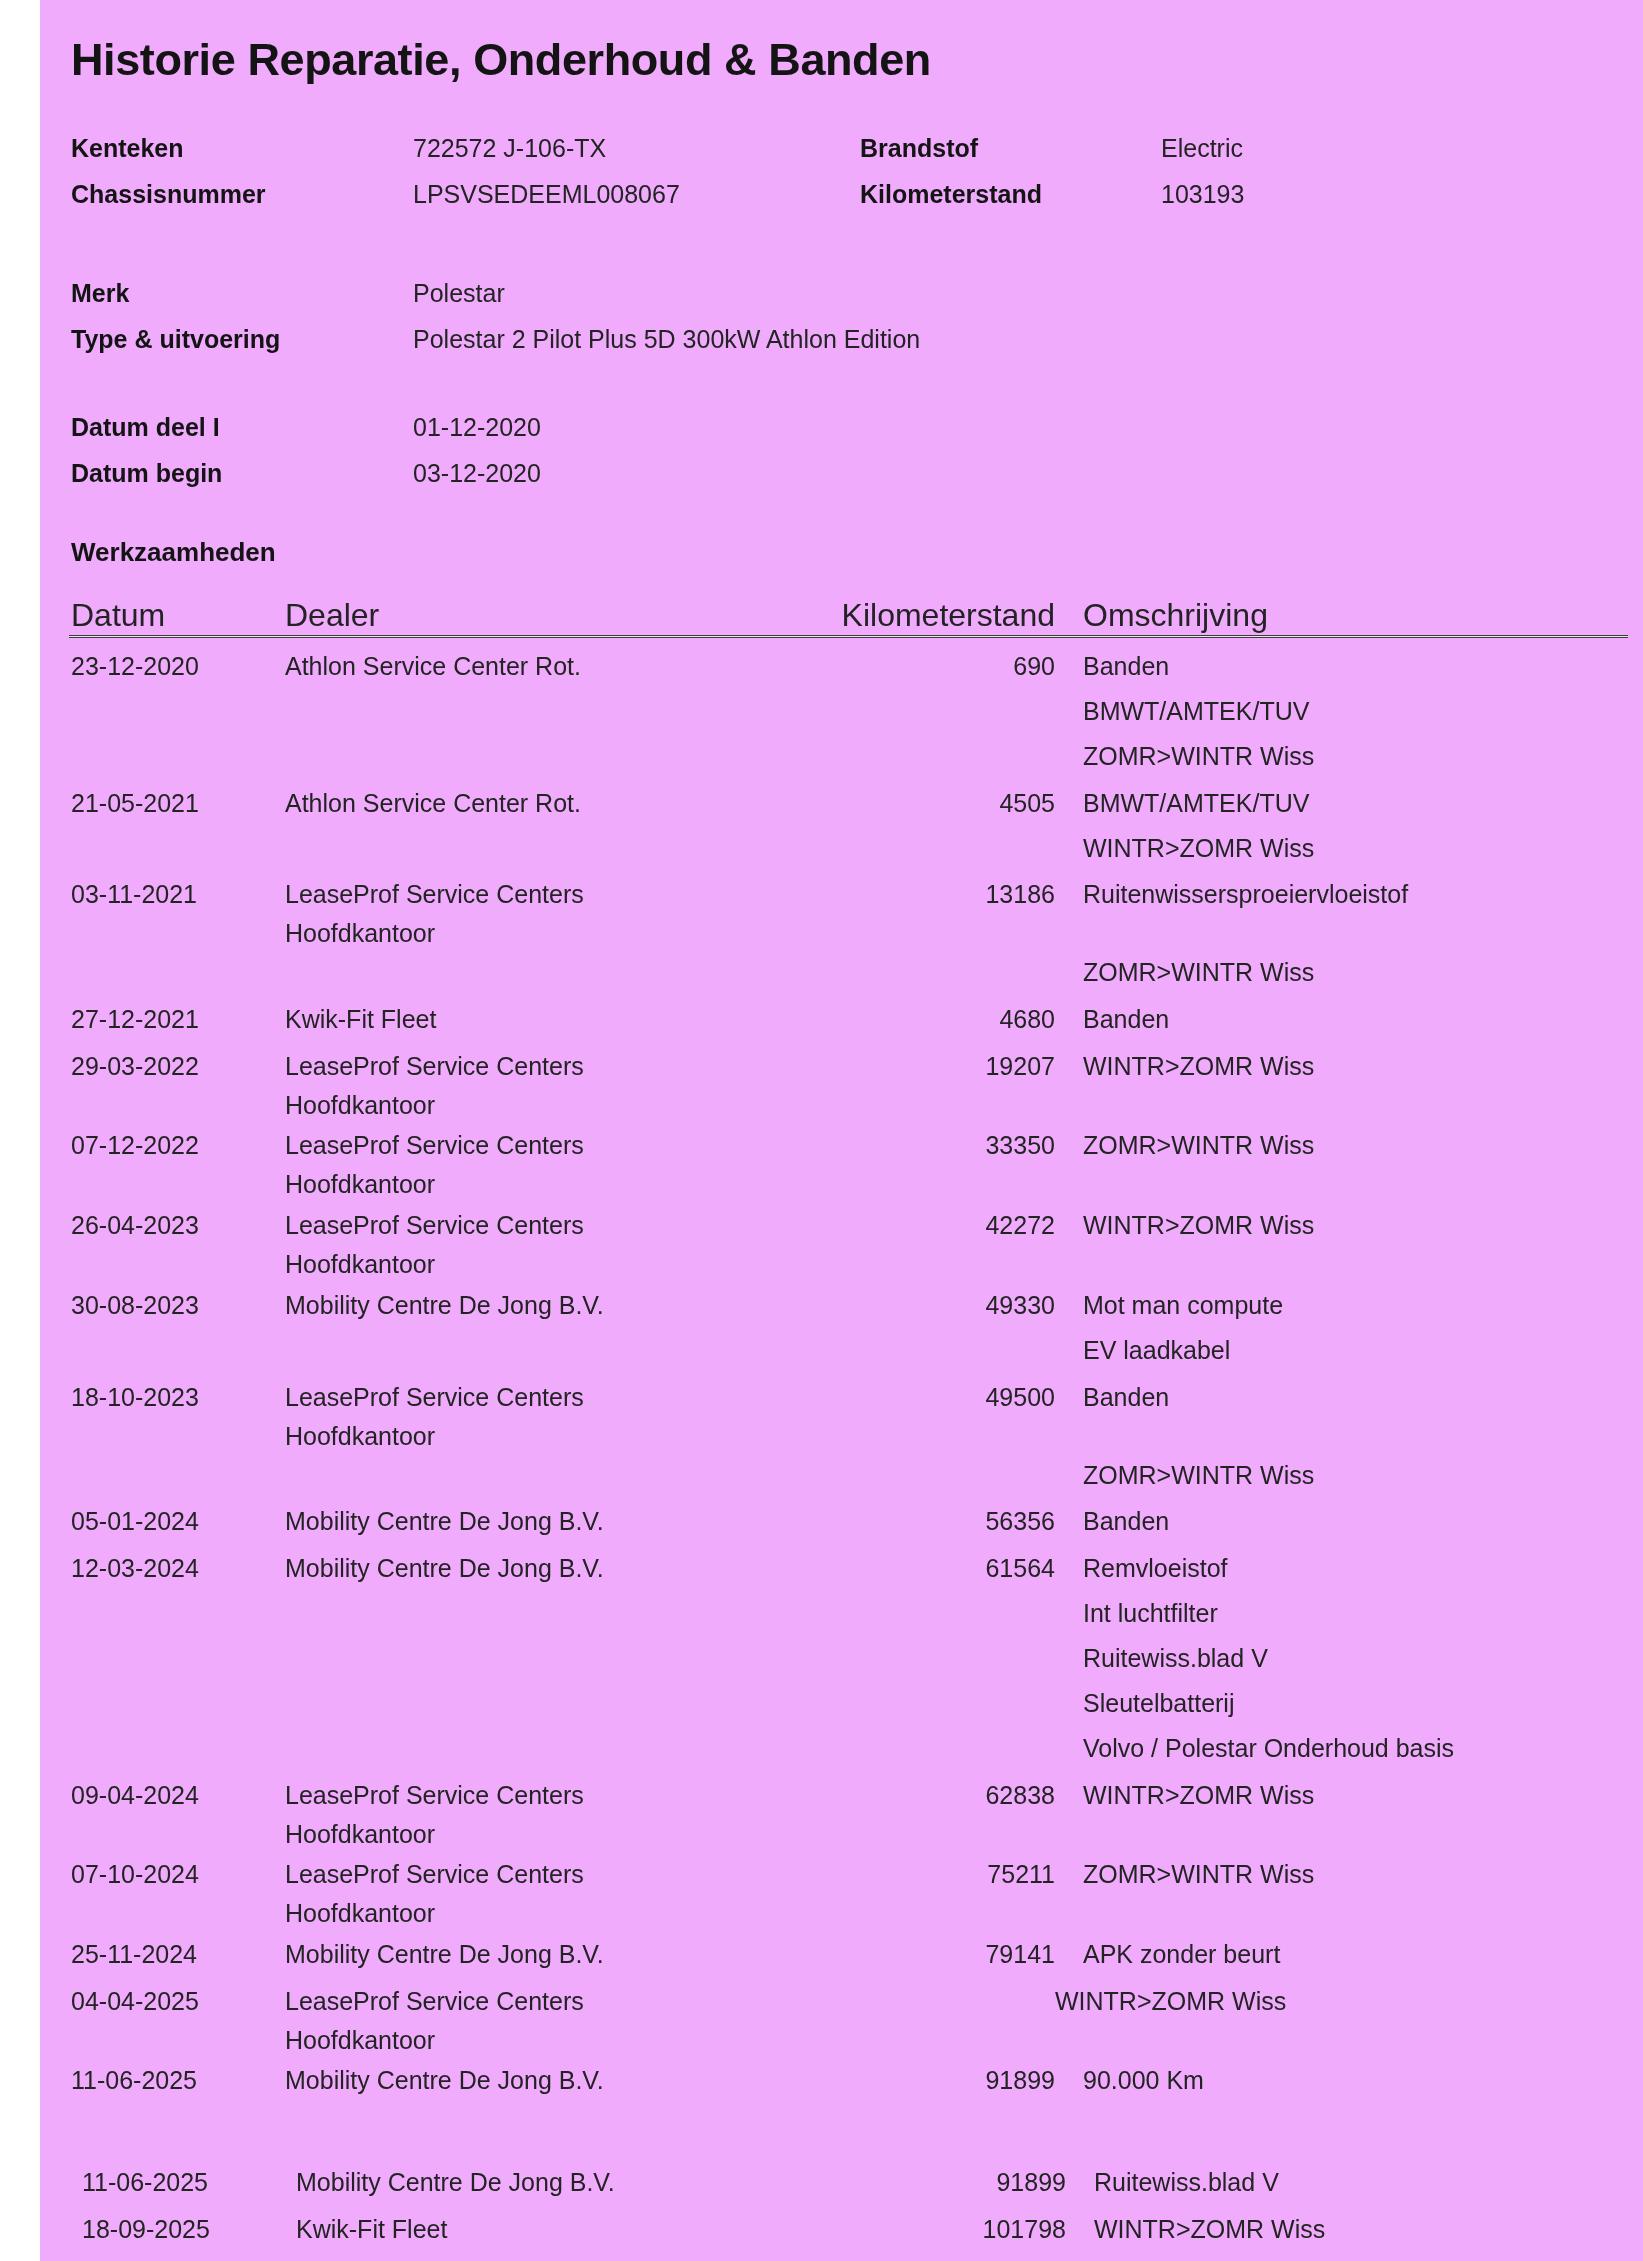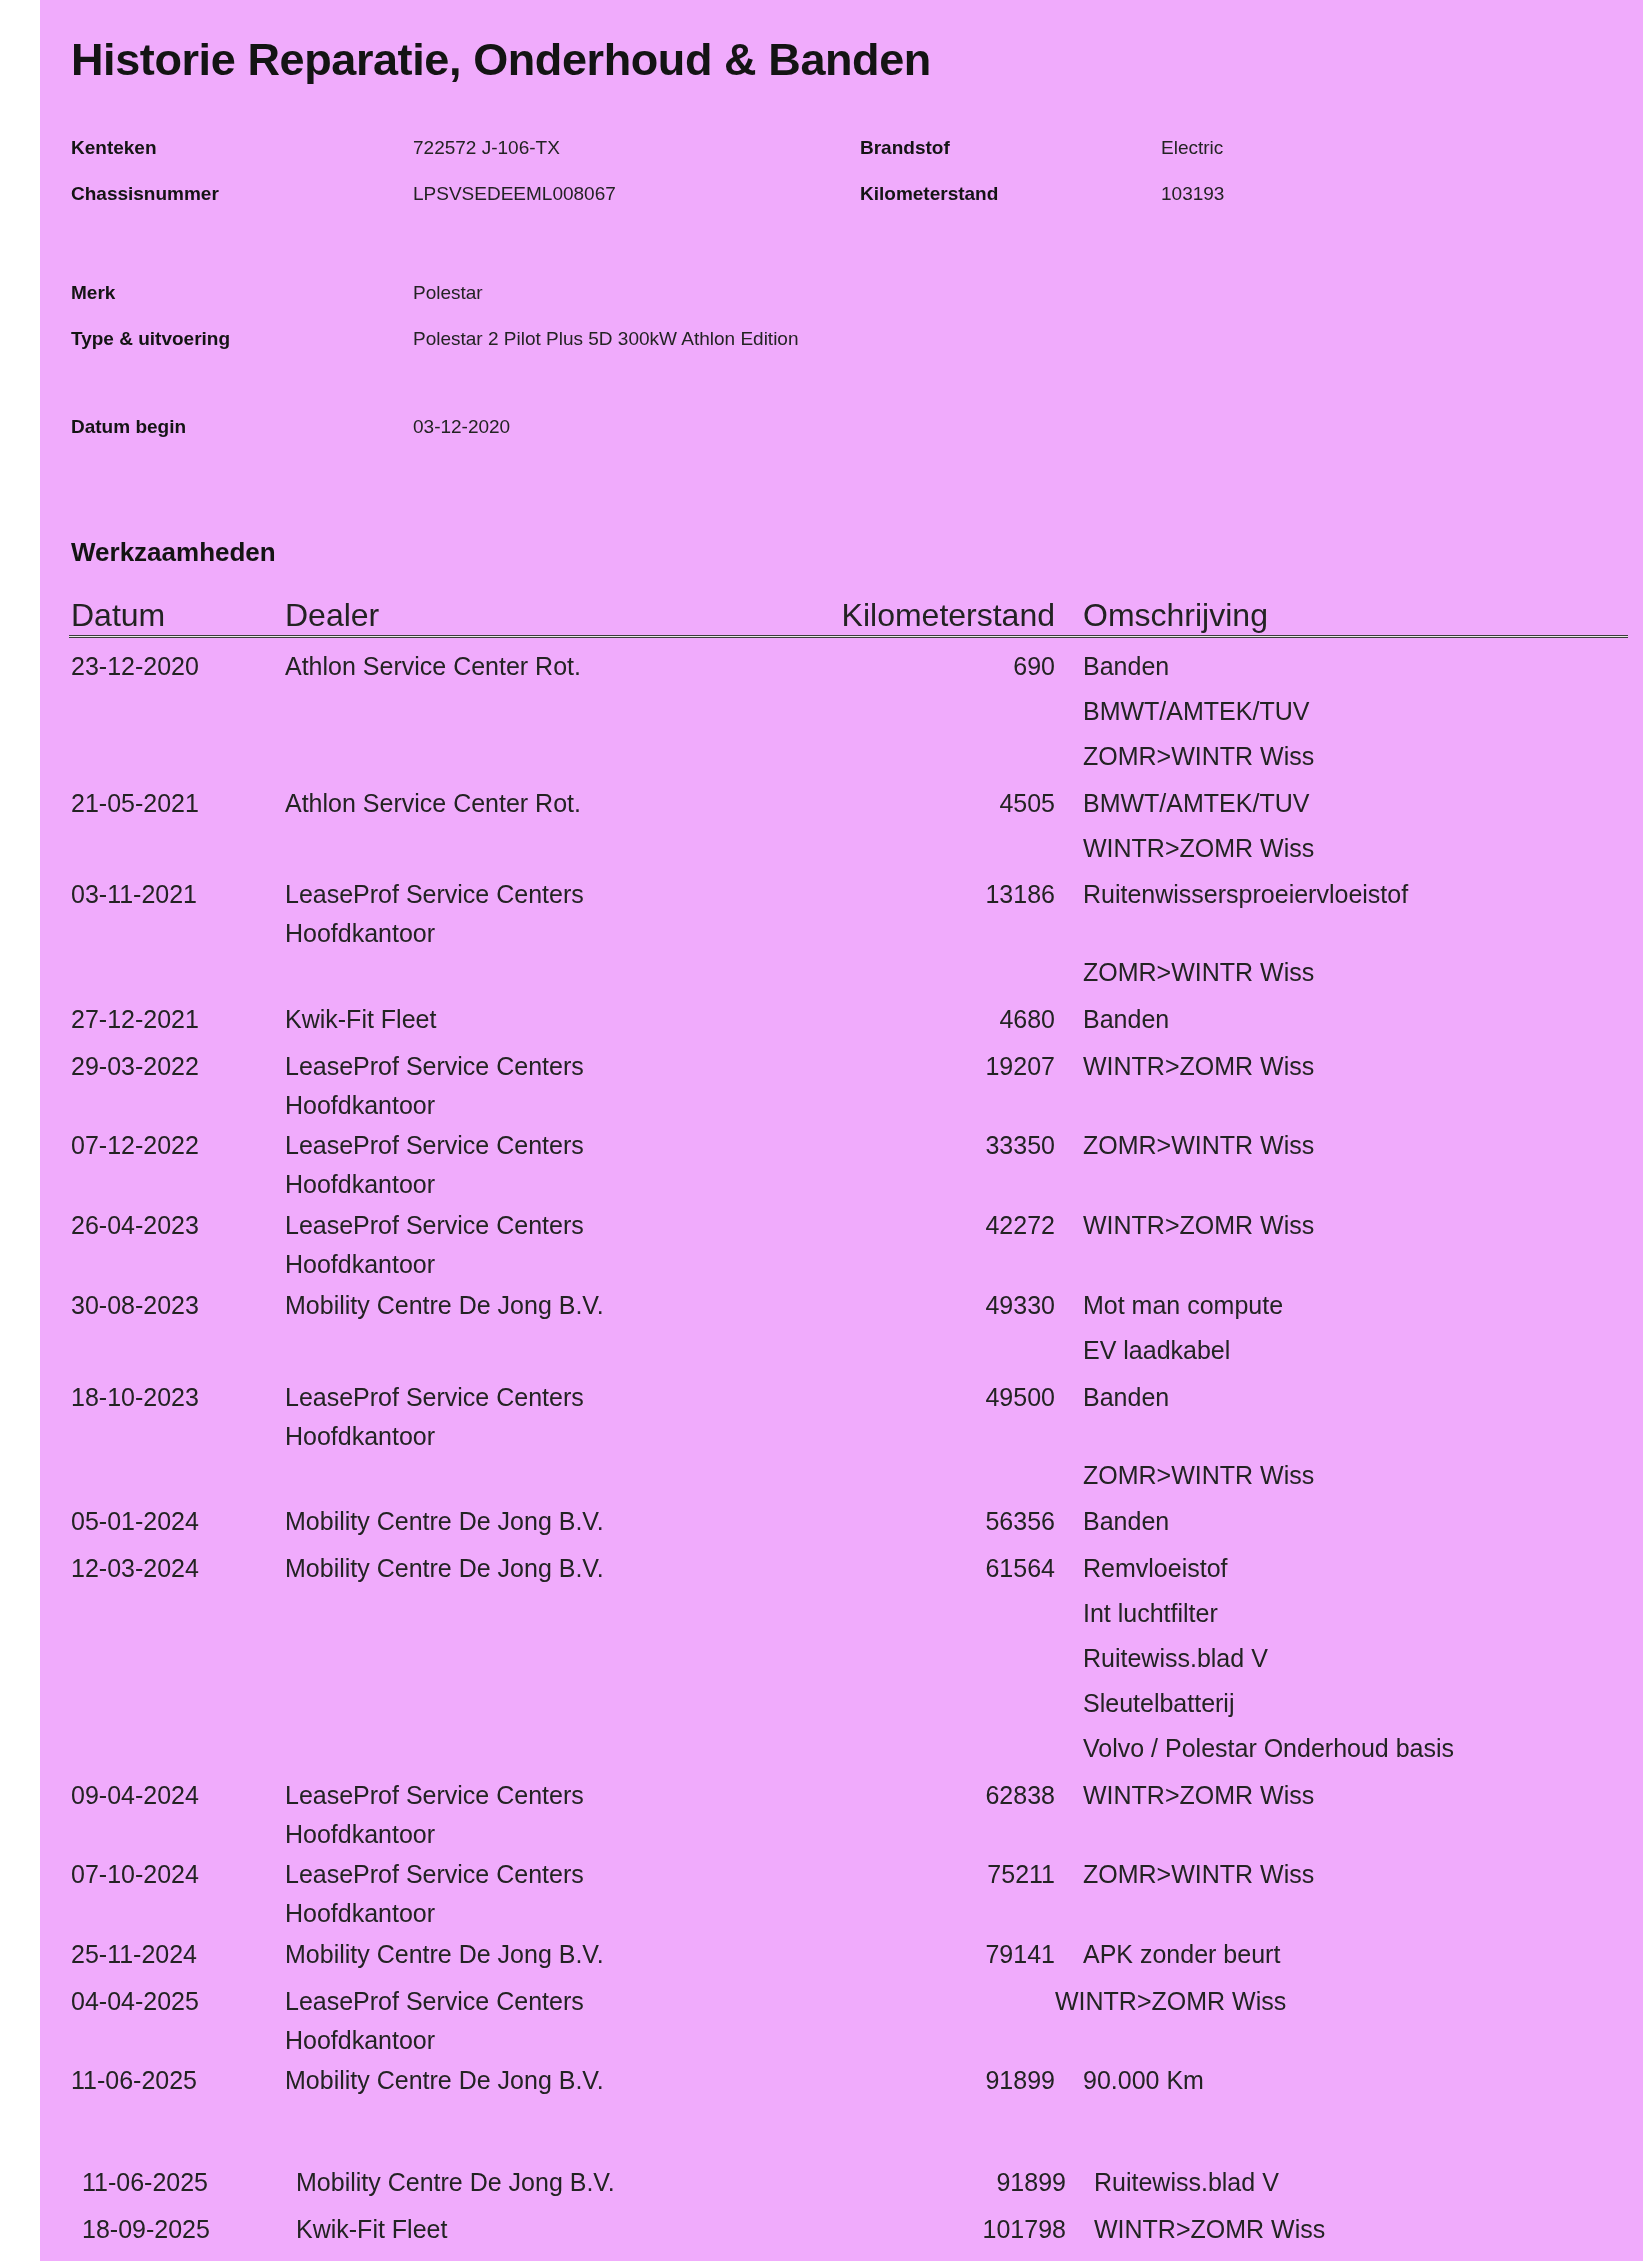--- a/index.html
+++ b/index.html
@@ -9,21 +9,21 @@
     -webkit-font-smoothing:antialiased;
   }
   .page{position:absolute;inset:0;background:#f0abfc;margin-left:40px;}
   .title{
     position:absolute;left:31px;top:34px;
     font-size:45px;font-weight:bold;color:#141414;letter-spacing:-0.4px;
     white-space:nowrap;
   }
   
   .kv-block{position:absolute;left:31px;right:17px;}
-  .kv-line{position:relative;height:46px;line-height:46px;font-size:19px;white-space:nowrap;}
+  .kv-line{position:relative;height:46px;line-height:46px;font-size:25px;white-space:nowrap;}
   .kv-label{position:absolute;left:0;font-weight:bold;color:#141414;}
   .kv-value{position:absolute;left:342px;color:#232323;}
   .kv-label2{position:absolute;left:789px;font-weight:bold;color:#141414;}
   .kv-value2{position:absolute;left:1090px;color:#232323;}
   #block-ids{top:125px;}
   #block-brand{top:270px;}
   #block-dates{top:404px;}
   .section-title{
     position:absolute;left:31px;top:537px;
     font-size:26px;font-weight:bold;color:#141414;
@@ -83,20 +83,24 @@
       <span class="kv-value">Polestar</span>
     </div>
     <div class="kv-line">
       <span class="kv-label">Type &amp; uitvoering</span>
       <span class="kv-value">Polestar 2 Pilot Plus 5D 300kW Athlon Edition</span>
     </div>
   </div>
 
   <div class="kv-block" id="block-dates">
     <div class="kv-line">
+      <span class="kv-label">Datum deel I</span>
+      <span class="kv-value">01-12-2020</span>
+    </div>
+    <div class="kv-line">
       <span class="kv-label">Datum begin</span>
       <span class="kv-value">03-12-2020</span>
     </div>
   </div>
 
   <div class="section-title">Werkzaamheden</div>
 
   <div class="thead">
     <div>Datum</div>
     <div>Dealer</div>

